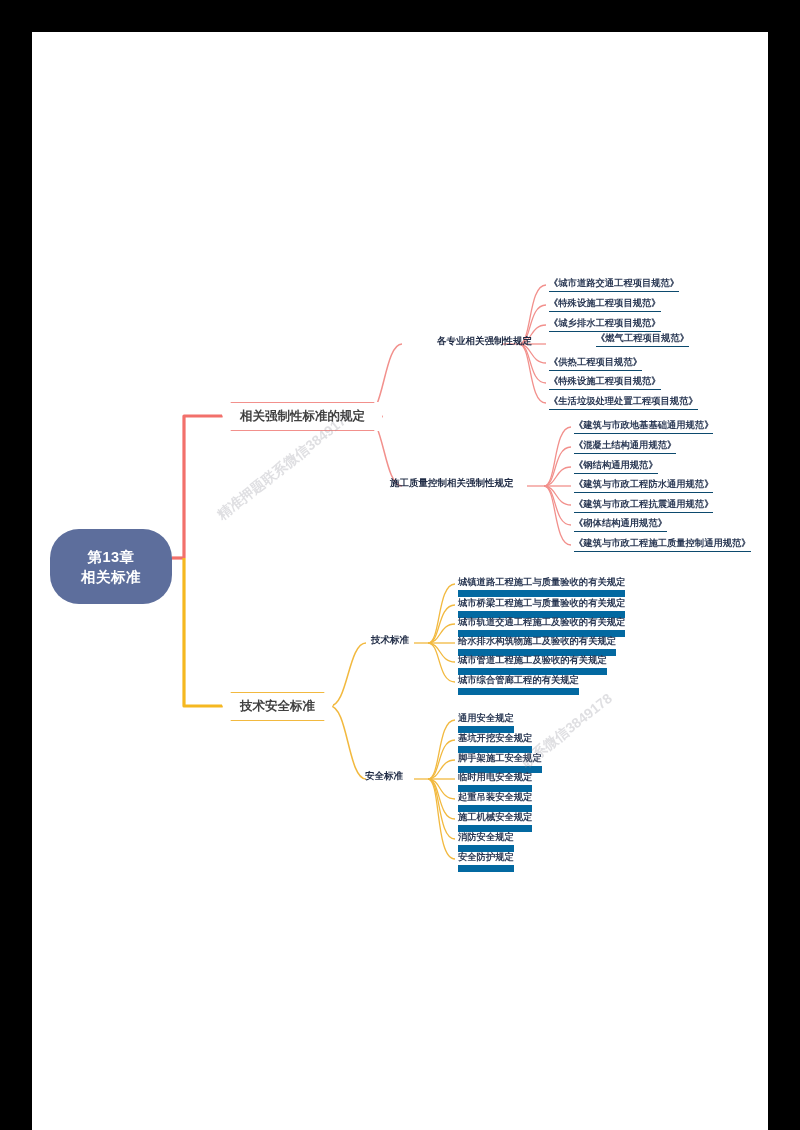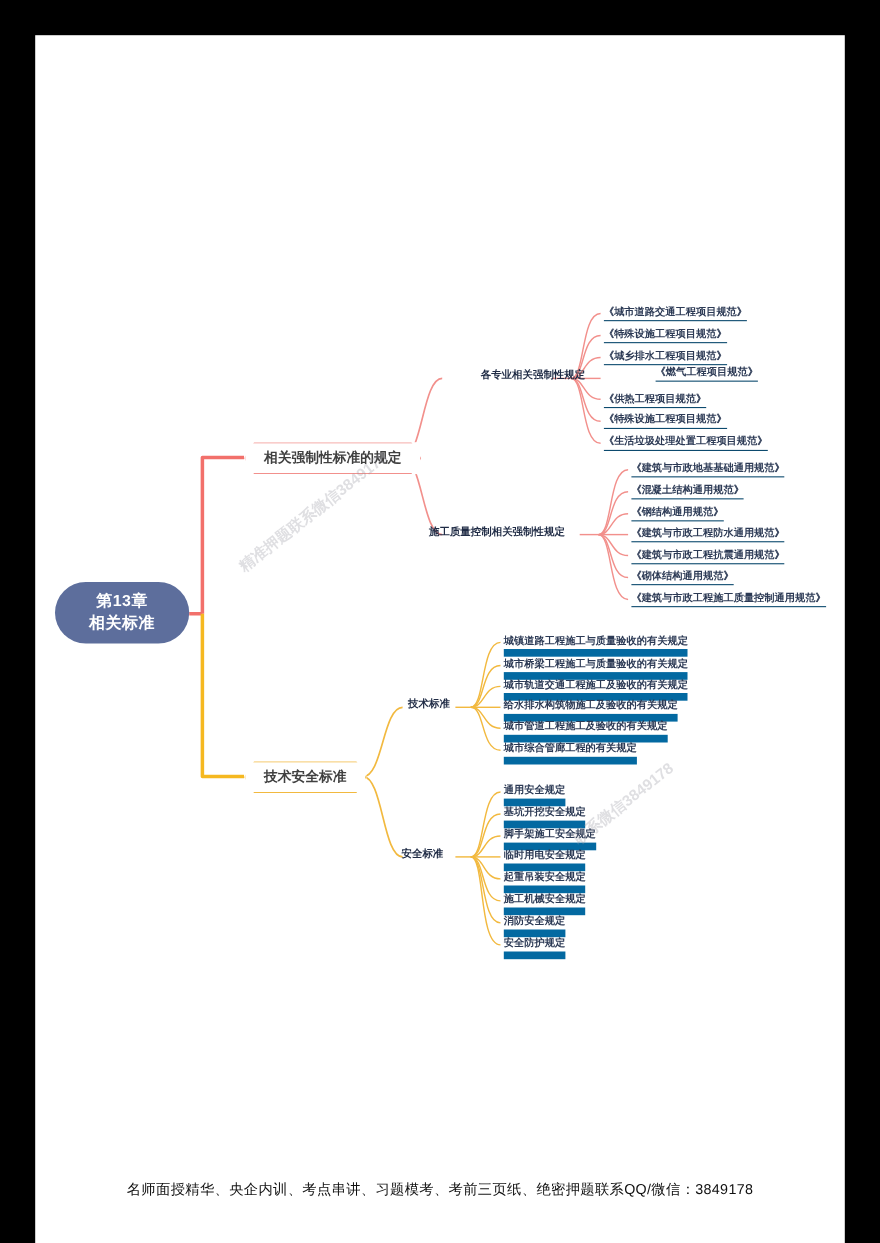--- a/index.html
+++ b/index.html
@@ -21,21 +21,21 @@
     left: 0; top: 0;
     width: 736px; height: 1098px;
   }
   
   #wires { position: absolute; left: 0; top: 0; width: 736px; height: 1098px; pointer-events: none; }
 
   
   #root-node {
     position: absolute;
     left: 18px; top: 497px;
-    width: 122px; height: 56px;
+    width: 122px; height: 75px;
     background: #5d6e9c;
     border-radius: 29px;
     display: flex; flex-direction: column;
     align-items: center; justify-content: center;
     color: #ffffff;
     font-weight: bold;
     font-size: 14.5px;
     line-height: 1.38;
     letter-spacing: 0.5px;
     text-align: center;
@@ -219,16 +219,15 @@
     <div class="leaf underlined-y" style="left:426px; top:722px;">脚手架施工安全规定</div>
     <div class="leaf underlined-y" style="left:426px; top:741px;text-align:center;">临时用电安全规定</div>
     <div class="leaf underlined-y" style="left:426px; top:761px;">起重吊装安全规定</div>
     <div class="leaf underlined-y" style="left:426px; top:781px;">施工机械安全规定</div>
     <div class="leaf underlined-y" style="left:426px; top:801px;">消防安全规定</div>
     <div class="leaf underlined-y" style="left:426px; top:821px;">安全防护规定</div>
 
     <div class="watermark" id="wm-1">精准押题联系微信3849178</div>
     <div class="watermark" id="wm-2">联系微信3849178</div>
 
-    <div id="footer">名师面授精华、央企内训、考点串讲、习题模考、考前三页纸、绝密押题联系QQ/微信：3849178</div>
 
   </div>
 </div>
 
 </body></html>

